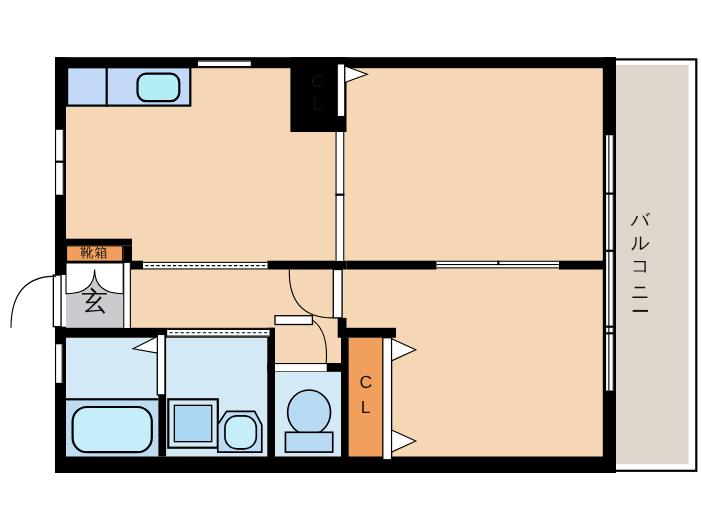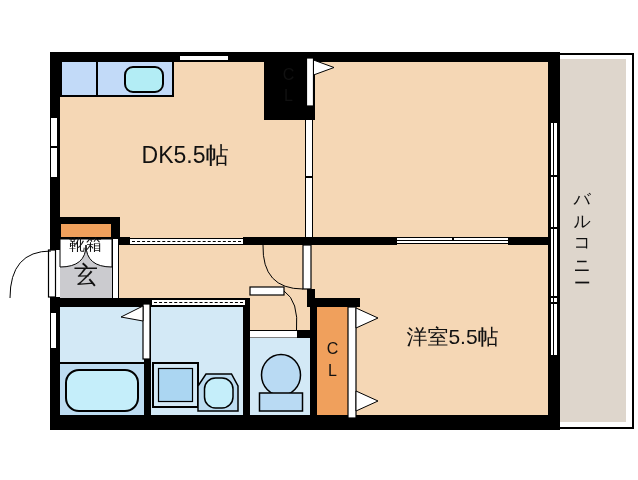--- a/index.html
+++ b/index.html
@@ -110,23 +110,21 @@
     <rect x="153" y="363" width="45" height="44" fill="#d3e9f6" stroke="#000" stroke-width="2"></rect>
     <rect x="158.5" y="368.5" width="34" height="33" fill="#abd6f2" stroke="#000" stroke-width="1.2"></rect>
 
     <path d="M198,411 L198,386 L206,374 L231.5,374 L238,386 L238,411 Z" fill="#bddcf1" stroke="#000" stroke-width="1.5"></path>
     <rect x="204.5" y="378" width="28.5" height="30" rx="11" fill="#c5eefa" stroke="#000" stroke-width="1.5"></rect>
 
     <ellipse cx="281" cy="375" rx="19.5" ry="20.5" fill="#b9daf3" stroke="#000" stroke-width="1.5"></ellipse>
     <rect x="259.5" y="393" width="43" height="18" fill="#b9daf3" stroke="#000" stroke-width="1.5"></rect>
   </svg>
 
-  <div class="label" style="left:120px;top:143px;width:130px;font-size:23px;">DK5.5帖</div>
-  <div class="label" style="left:385px;top:325px;width:135px;font-size:21px;">洋室5.5帖</div>
   <div class="label" style="left:270px;top:64px;width:37px;font-size:16px;line-height:21px;white-space:pre-line;">C
 L</div>
   <div class="label" style="left:317px;top:338px;width:31px;font-size:16px;line-height:22px;white-space:pre-line;">C
 L</div>
   <div class="label" style="left:60px;top:262px;width:52px;font-size:24px;">玄</div>
-  <div class="label" style="left:60px;top:224px;width:52px;font-size:16px;letter-spacing:1px;margin-top:12px;">靴箱</div>
+  <div class="label" style="left:60px;top:224px;width:52px;font-size:12px;letter-spacing:1px;">靴箱</div>
   <div class="label" style="left:572px;top:180px;font-size:17px;letter-spacing:4px;writing-mode:vertical-rl;">バルコニー</div>
 
 </div>
 
 </body></html>

